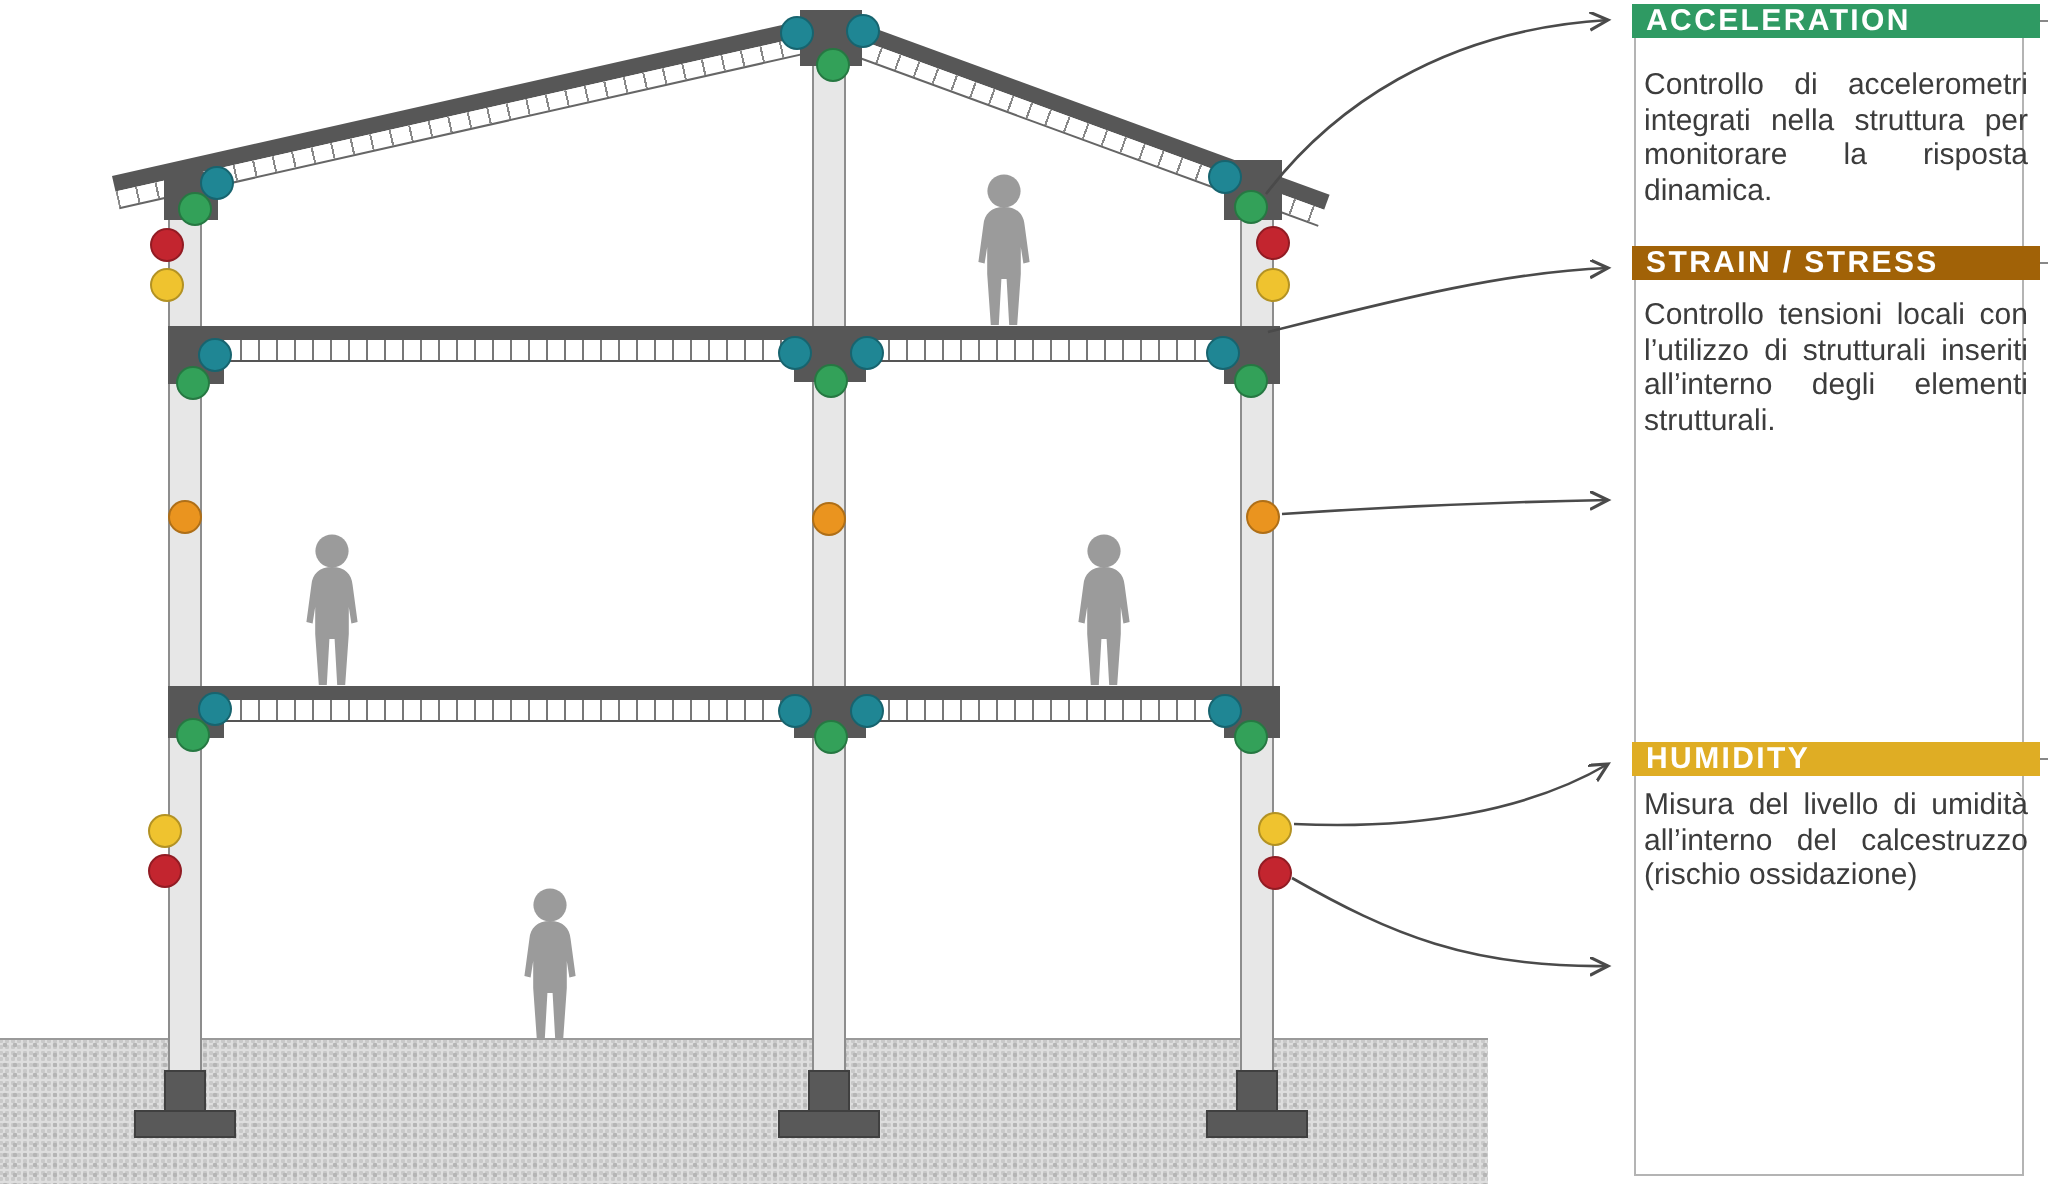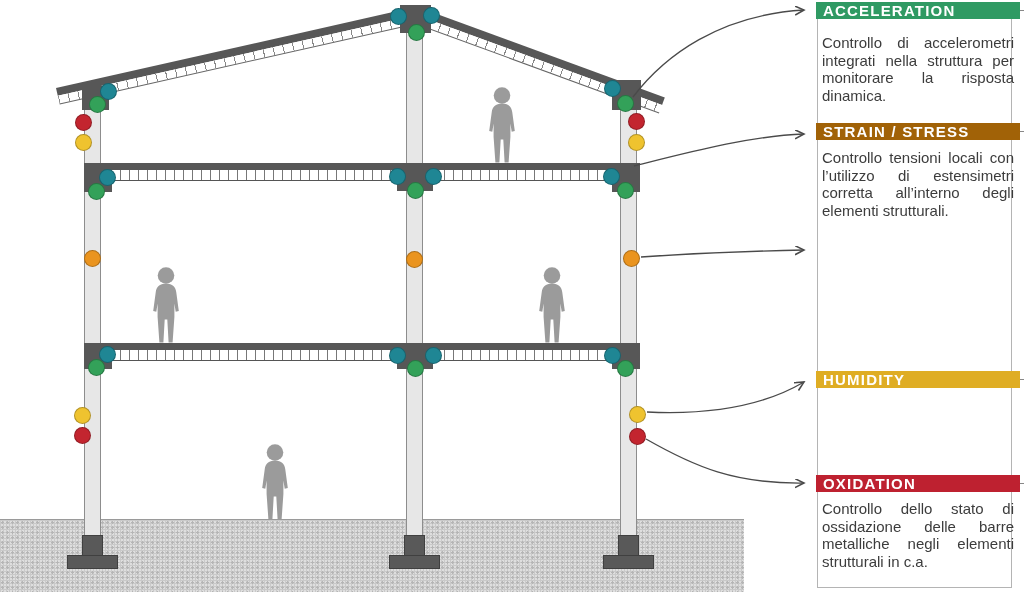--- a/index.html
+++ b/index.html
@@ -175,23 +175,20 @@
   </svg>
 
   <div class="legend-panel"></div>
 
   <div class="legend-sec sec0">
     <div class="legend-bar" style="background: rgb(47, 154, 99);"><span>ACCELERATION</span></div>
     <p class="legend-text">Controllo di accelerometri integrati nella struttura per monitorare la risposta dinamica.</p>
   </div>
   <div class="legend-sec sec1">
     <div class="legend-bar" style="background: #a16207;"><span>STRAIN / STRESS</span></div>
-    <p class="legend-text">Controllo tensioni locali con l’utilizzo di estensimetri corretta all’interno degli elementi strutturali.</p>
+    <p class="legend-text">Controllo tensioni locali con l’utilizzo di strutturali inseriti all’interno degli elementi strutturali.</p>
   </div>
   <div class="legend-sec sec3">
     <div class="legend-bar" style="background: rgb(223, 173, 36);"><span>HUMIDITY</span></div>
-  </div>
-  <div class="legend-sec sec4">
-    <div class="legend-bar" style="background: rgb(190, 33, 48);"><span>OXIDATION</span></div>
-    <p class="legend-text">Controllo dello stato di ossidazione delle barre metalliche negli elementi strutturali in c.a.</p>
+    <p class="legend-text">Misura del livello di umidità all’interno del calcestruzzo (rischio ossidazione)</p>
   </div>
 
 </div>
 
 </body></html>

